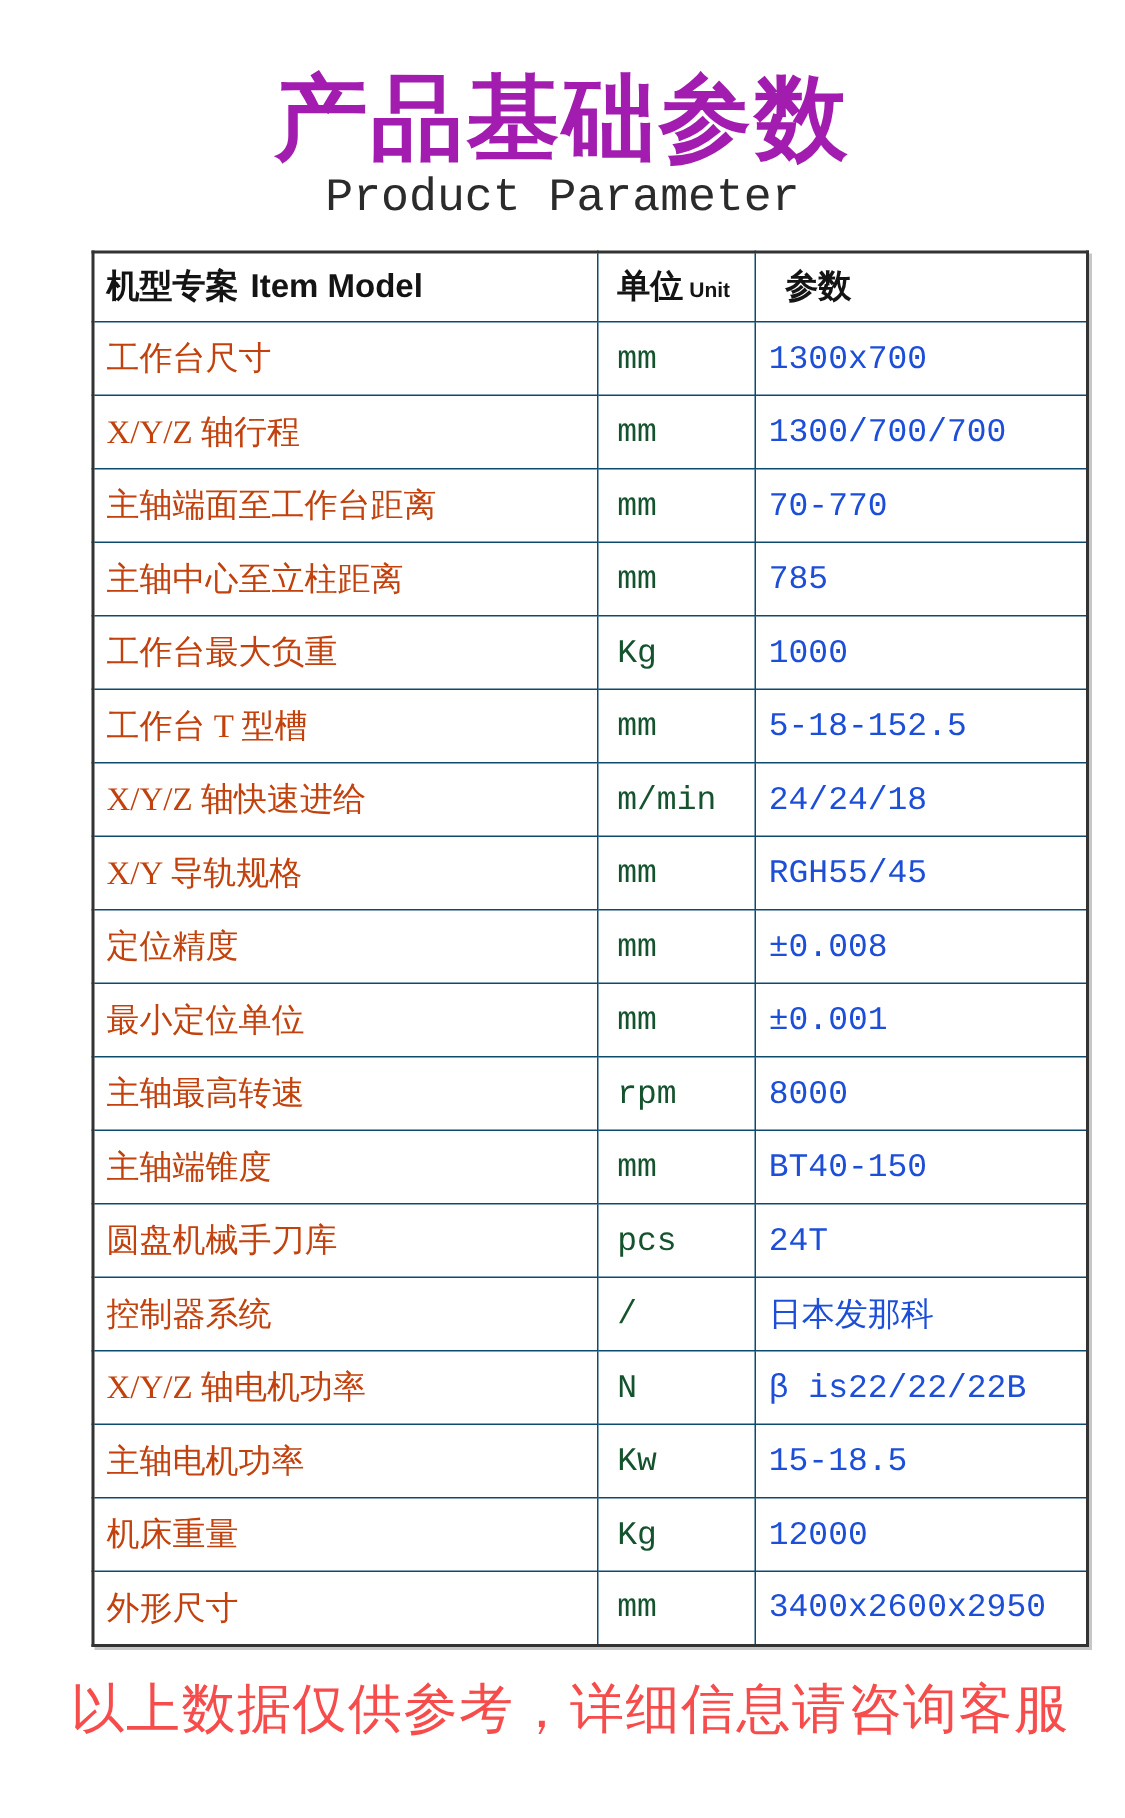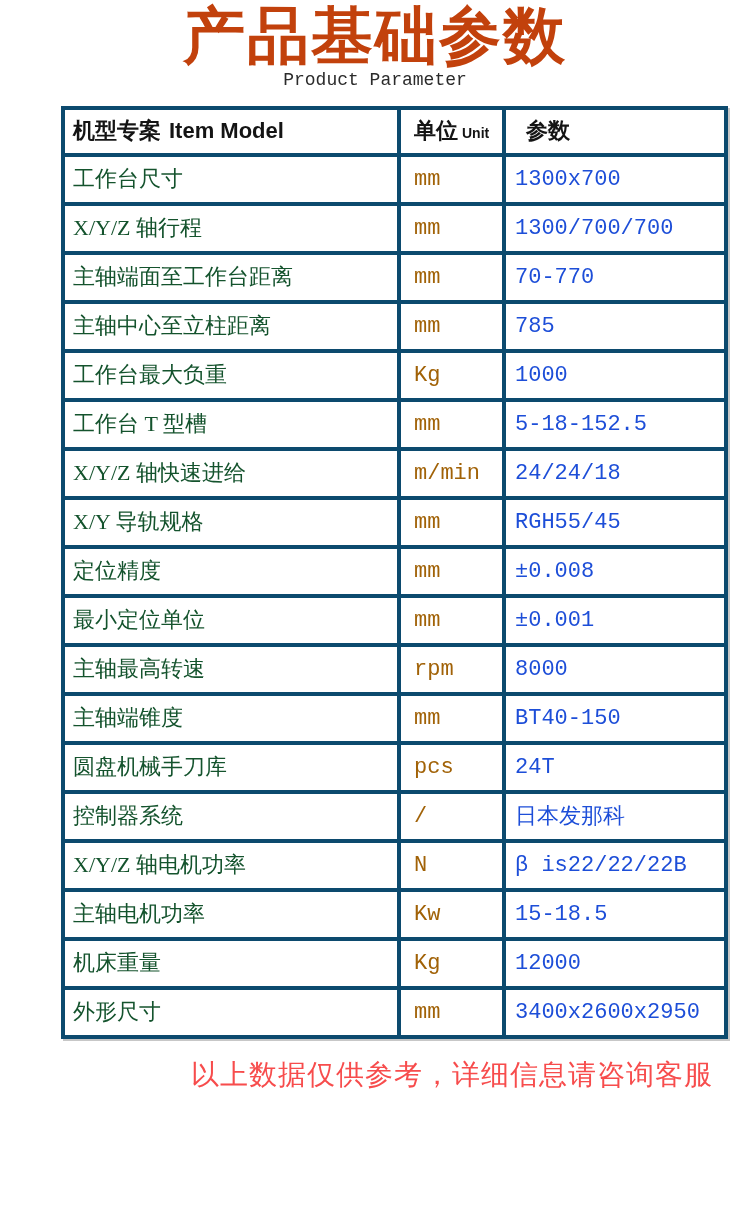--- a/index.html
+++ b/index.html
@@ -10,51 +10,52 @@
   body {
     width: 750px;
     height: 1212px;
     overflow: hidden;
     font-family: "Liberation Sans", sans-serif;
     color: #1c1c1c;
     position: relative;
   }
   .page-title {
     margin: 0;
+    padding-top: 44px;
     text-align: center;
     font-size: 62px;
     line-height: 1.15;
     font-weight: 900;
     letter-spacing: 2px;
-    color: #c2410c;
+    color: #a21caf;
     font-family: "Liberation Sans", sans-serif;
   }
   .page-subtitle {
     margin: -2px 0 0 0;
     text-align: center;
-    font-size: 18px;
+    font-size: 31px;
     line-height: 1.3;
     font-weight: 400;
     color: #2b2b2b;
     font-family: "Liberation Mono", monospace;
   }
   table.spec-table {
     border-collapse: collapse;
     table-layout: fixed;
     width: 663px;
     margin: 13px 0 0 61px;
     border: 2px solid #333333;
     box-shadow: 2px 2px 0 rgba(130,130,130,0.45);
     background: #ffffff;
   }
   .spec-table col.c1 { width: 336px; }
   .spec-table col.c2 { width: 105px; }
   .spec-table col.c3 { width: 222px; }
   .spec-table th, .spec-table td {
-    border: 4px solid #0c4a6e;
+    border: 1px solid #0c4a6e;
     text-align: left;
     vertical-align: middle;
     padding: 0;
     white-space: nowrap;
     overflow: hidden;
   }
   .spec-table thead tr { height: 47px; }
   .spec-table tbody tr { height: 49px; }
   th.head-item, th.head-unit, th.head-param {
     font-weight: 600;
@@ -75,40 +76,40 @@
   .head-en-small {
     font-family: "Liberation Sans", sans-serif;
     font-weight: 700;
     font-size: 14px;
     margin-left: 4px;
   }
   td.cell-label {
     font-family: "Liberation Serif", serif;
     font-size: 22px;
     padding-left: 8px;
-    color: #14532d;
+    color: #c2410c;
     margin-left: 48px;
   }
   td.cell-unit {
     font-family: "Liberation Mono", monospace;
     font-size: 22px;
     padding-left: 13px;
-    color: #a16207;
+    color: #14532d;
   }
   td.cell-value {
     font-family: "Liberation Mono", monospace;
     font-size: 22px;
     padding-left: 9px;
     color: #1d4ed8;
   }
   .footer-note {
     margin-top: 17px;
     padding-right: 37px;
     text-align: right;
-    font-size: 28px;
+    font-size: 36px;
     font-family: "Liberation Sans", sans-serif;
     letter-spacing: 1px;
   }
 </style>
 </head>
 <body>
 
 <h1 class="page-title">产品基础参数</h1>
 <div class="page-subtitle">Product Parameter</div>
 

